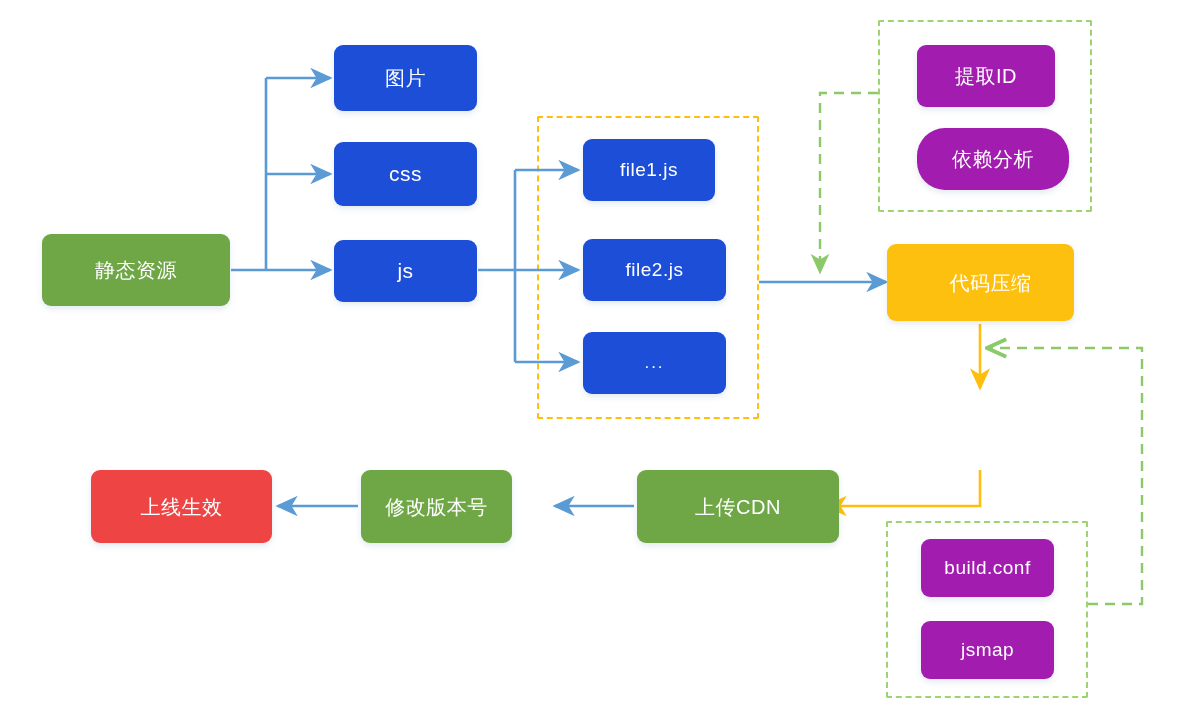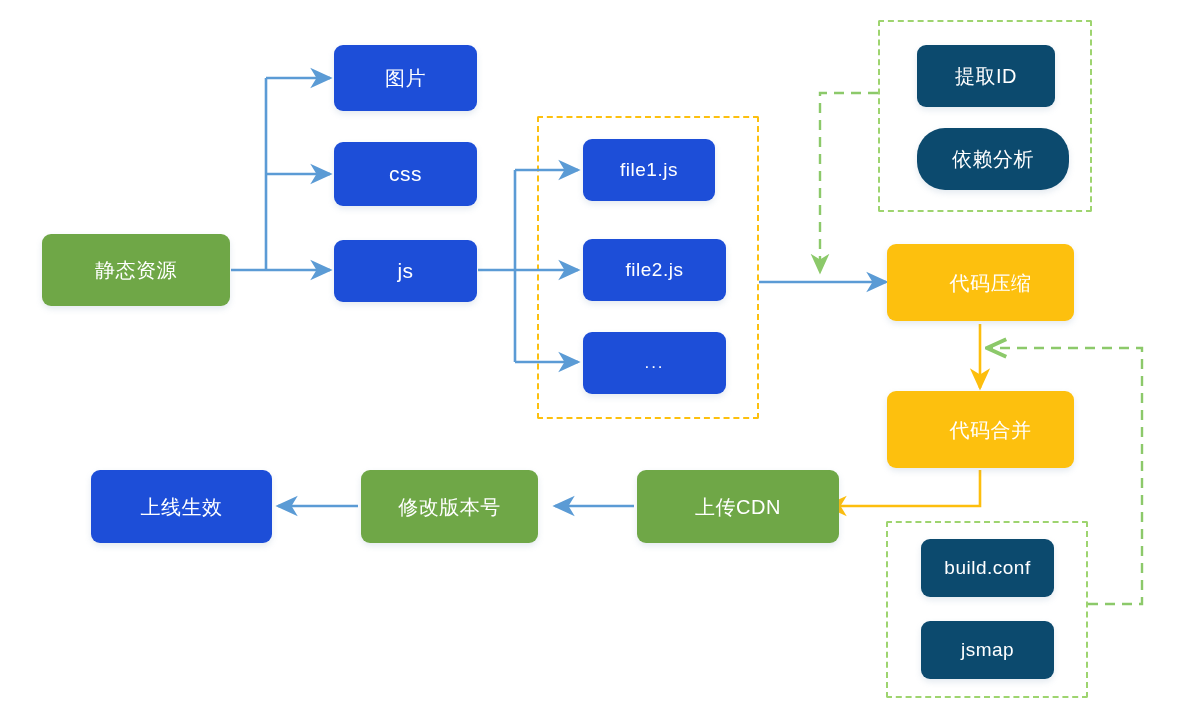--- a/index.html
+++ b/index.html
@@ -34,23 +34,23 @@
     border-radius: 9px;
     color: #ffffff;
     text-align: center;
     line-height: 1.2;
     box-shadow: 0 3px 6px rgba(120,150,180,0.20);
     letter-spacing: 0.5px;
     user-select: none;
   }
   .node.blue  { background: #1d4ed8; }
   .node.green { background: #6FA747; }
-  .node.cyan  { background: #0c4a6e; }
+  .node.cyan  { background: #a21caf; }
   .node.amber { background: #FDC00E; padding-left: 20px; }
-  .node.orange{ background: #1d4ed8; }
+  .node.orange{ background: #ef4444; }
 
   .cjk { font-size: 20px; }
   .lat { font-size: 21px; }
   .lat-sm { font-size: 19px; }
   .dots { font-size: 17px; letter-spacing: 2px; }
 
   .group-box {
     position: absolute;
     border-radius: 2px;
     background: transparent;
@@ -163,29 +163,26 @@
   </div>
 
   <div class="node cyan cjk" style="left:917px; top:128px; width:152px; height:62px;border-radius:28px;">
     <span>依赖分析</span>
   </div>
 
   <div class="node amber cjk" style="left:887px; top:244px; width:187px; height:77px;">
     <span>代码压缩</span>
   </div>
 
-  <div class="node amber cjk" style="left:887px; top:391px; width:187px; height:77px;">
-    <span>代码合并</span>
-  </div>
 
   <div class="node green cjk" style="left:637px; top:470px; width:202px; height:73px;">
     <span>上传CDN</span>
   </div>
 
-  <div class="node green cjk" style="left:361px; top:470px; width:177px; height:73px;">
+  <div class="node green cjk" style="left:361px; top:470px; width:151px; height:73px;">
     <span>修改版本号</span>
   </div>
 
   <div class="node orange cjk" style="left:91px; top:470px; width:181px; height:73px;">
     <span>上线生效</span>
   </div>
 
   <div class="node cyan lat-sm" style="left:921px; top:539px; width:133px; height:58px;">
     <span>build.conf</span>
   </div>

